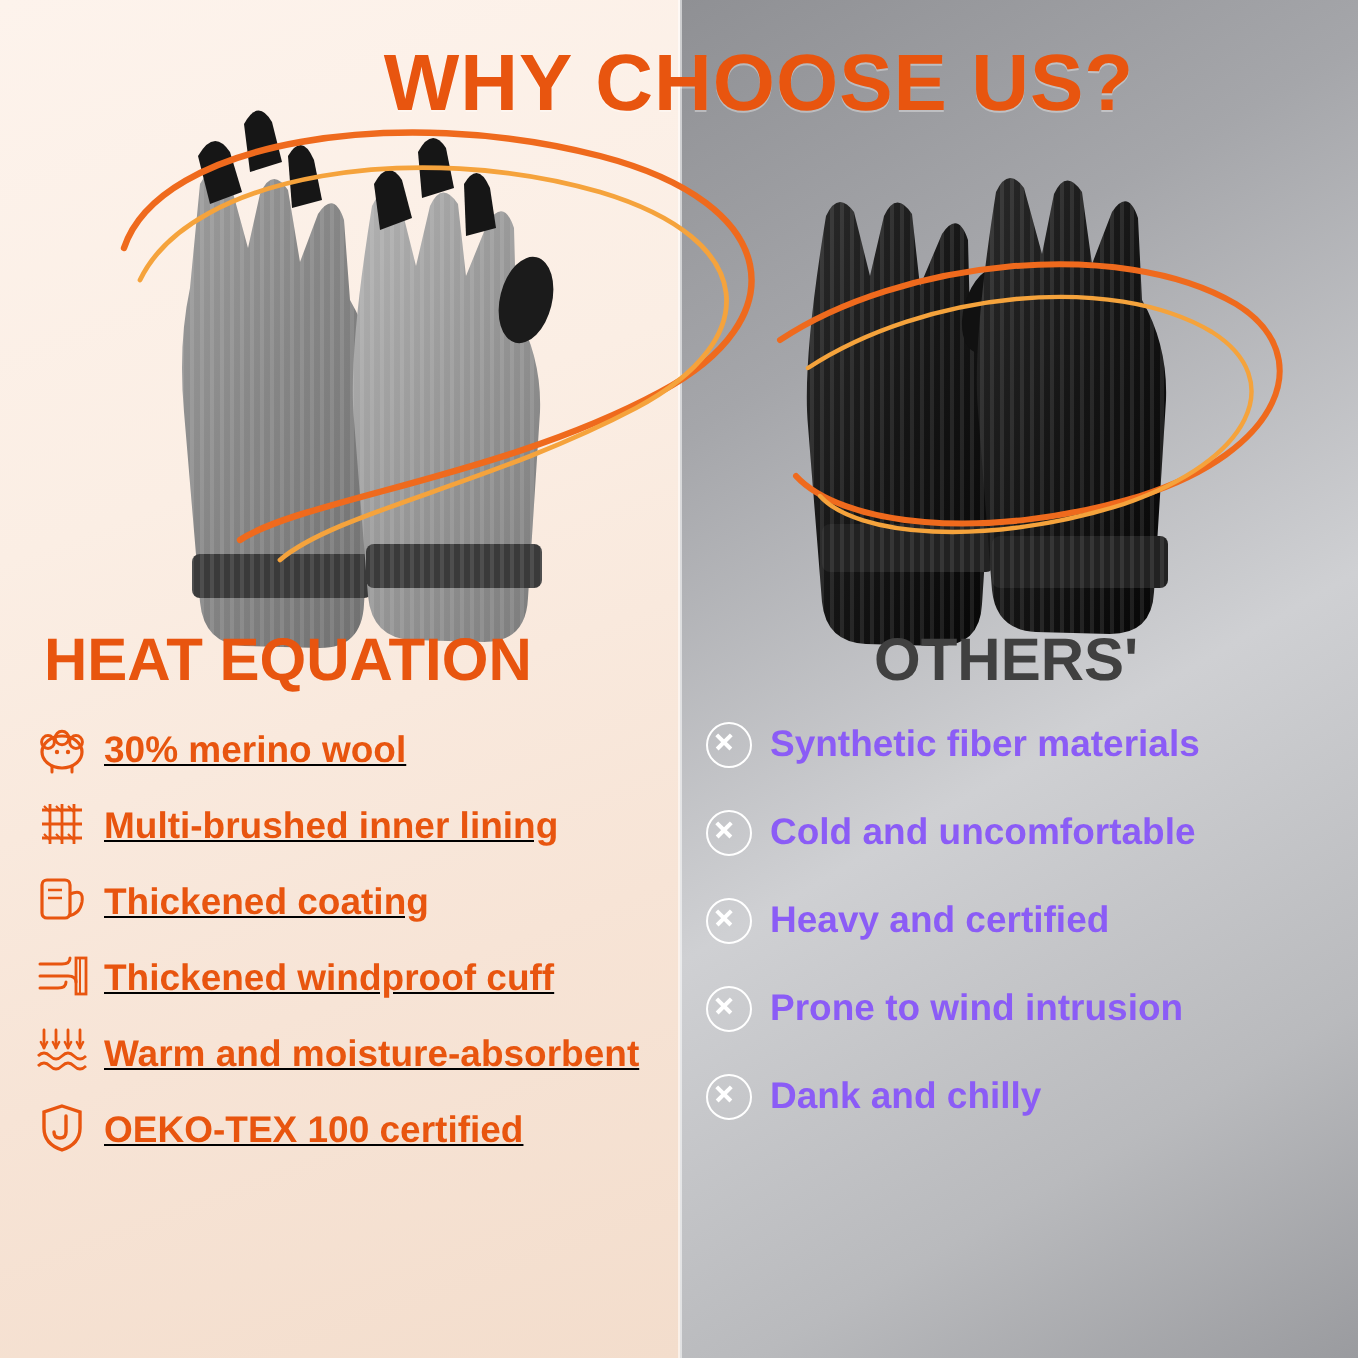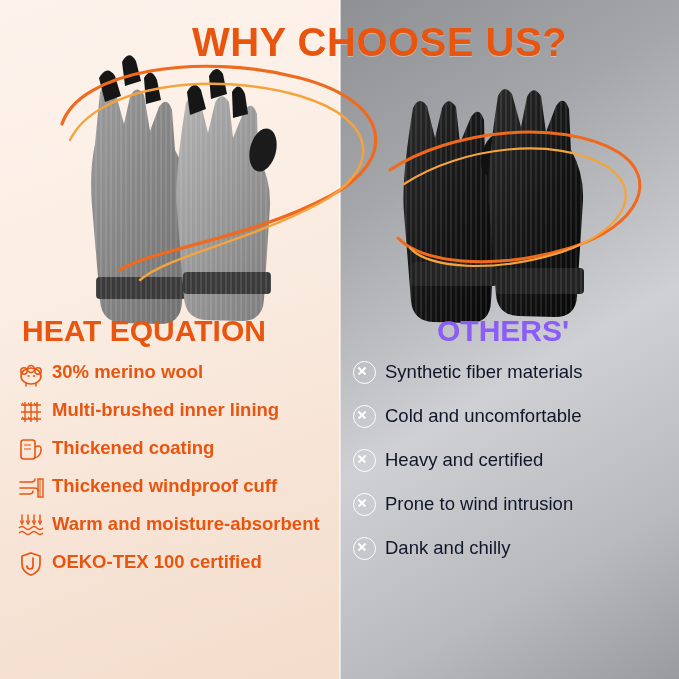--- a/index.html
+++ b/index.html
@@ -73,34 +73,35 @@
     font-size: 30px;
     font-weight: bold;
     color: #e8550f;
     letter-spacing: 0px;
   }
   .sec-title-right {
     position: absolute;
     left: 437px; top: 314px;
     font-size: 30px;
     font-weight: bold;
-    color: #8b5cf6;
+    color: #404040;
     letter-spacing: 0px;
   }
 
   
   .list-left {
     position: absolute;
     left: 16px; top: 360px;
     width: 316px;
   }
   .row-left {
     display: flex;
-    align-items: flex-start;
+    align-items: center;
     margin-bottom: 10px;
+    text-decoration: underline;
   }
   .row-left .ico {
     flex: 0 0 30px;
     width: 30px; height: 28px;
     margin-right: 6px;
     display: flex;
     align-items: center;
     justify-content: center;
   }
   .row-left .txt {
@@ -124,22 +125,22 @@
   .row-right .ico {
     flex: 0 0 24px;
     width: 22px; height: 22px;
     margin-right: 9px;
     display: flex;
     align-items: center;
     justify-content: center;
   }
   .row-right .txt {
     font-size: 18.5px;
-    font-weight: normal;
-    color: #0f172a;
+    font-weight: bold;
+    color: #8b5cf6;
     line-height: 1.12;
   }
   .xcircle {
     width: 21px; height: 21px;
     border-radius: 50%;
     border: 1.7px solid #ffffff;
     position: relative;
   }
   .xcircle:before, .xcircle:after {
     content: "";

